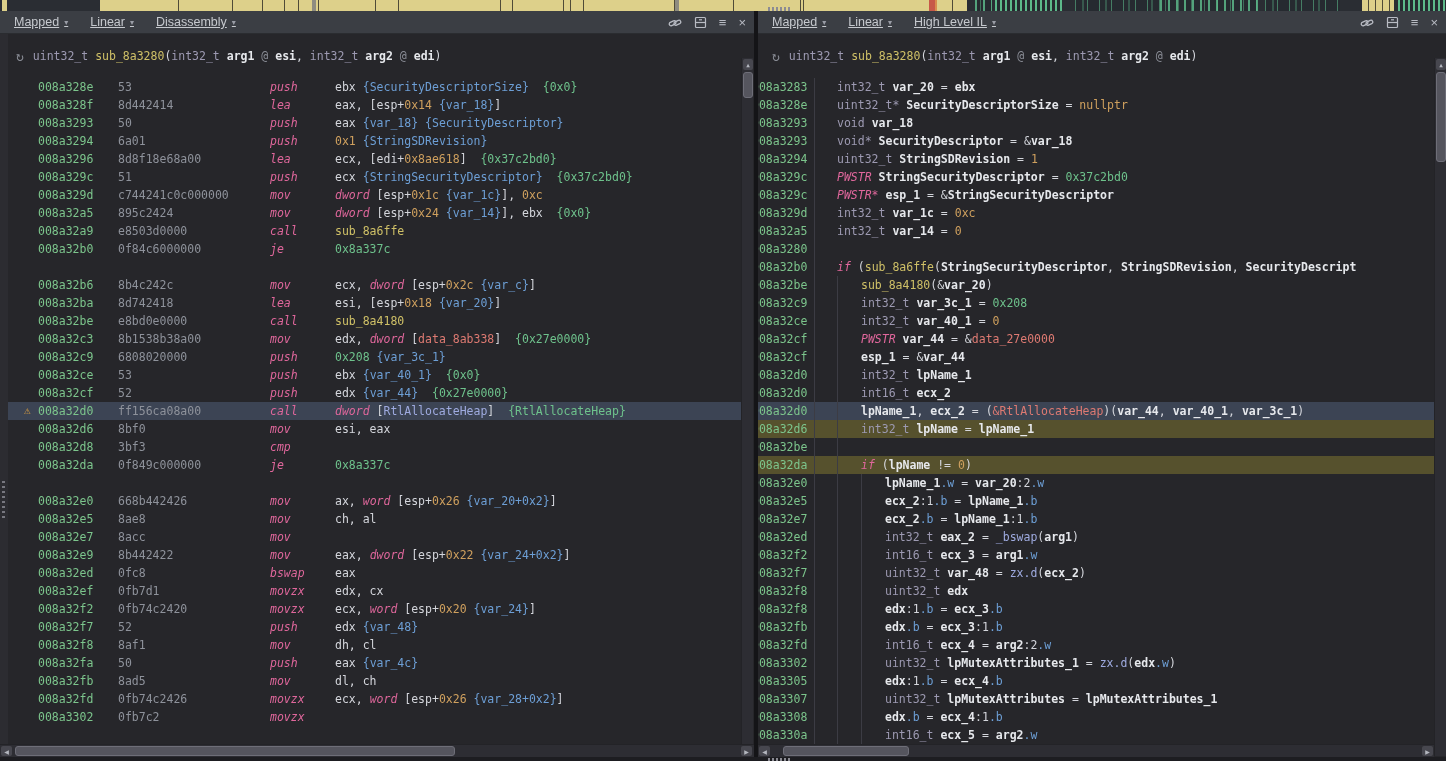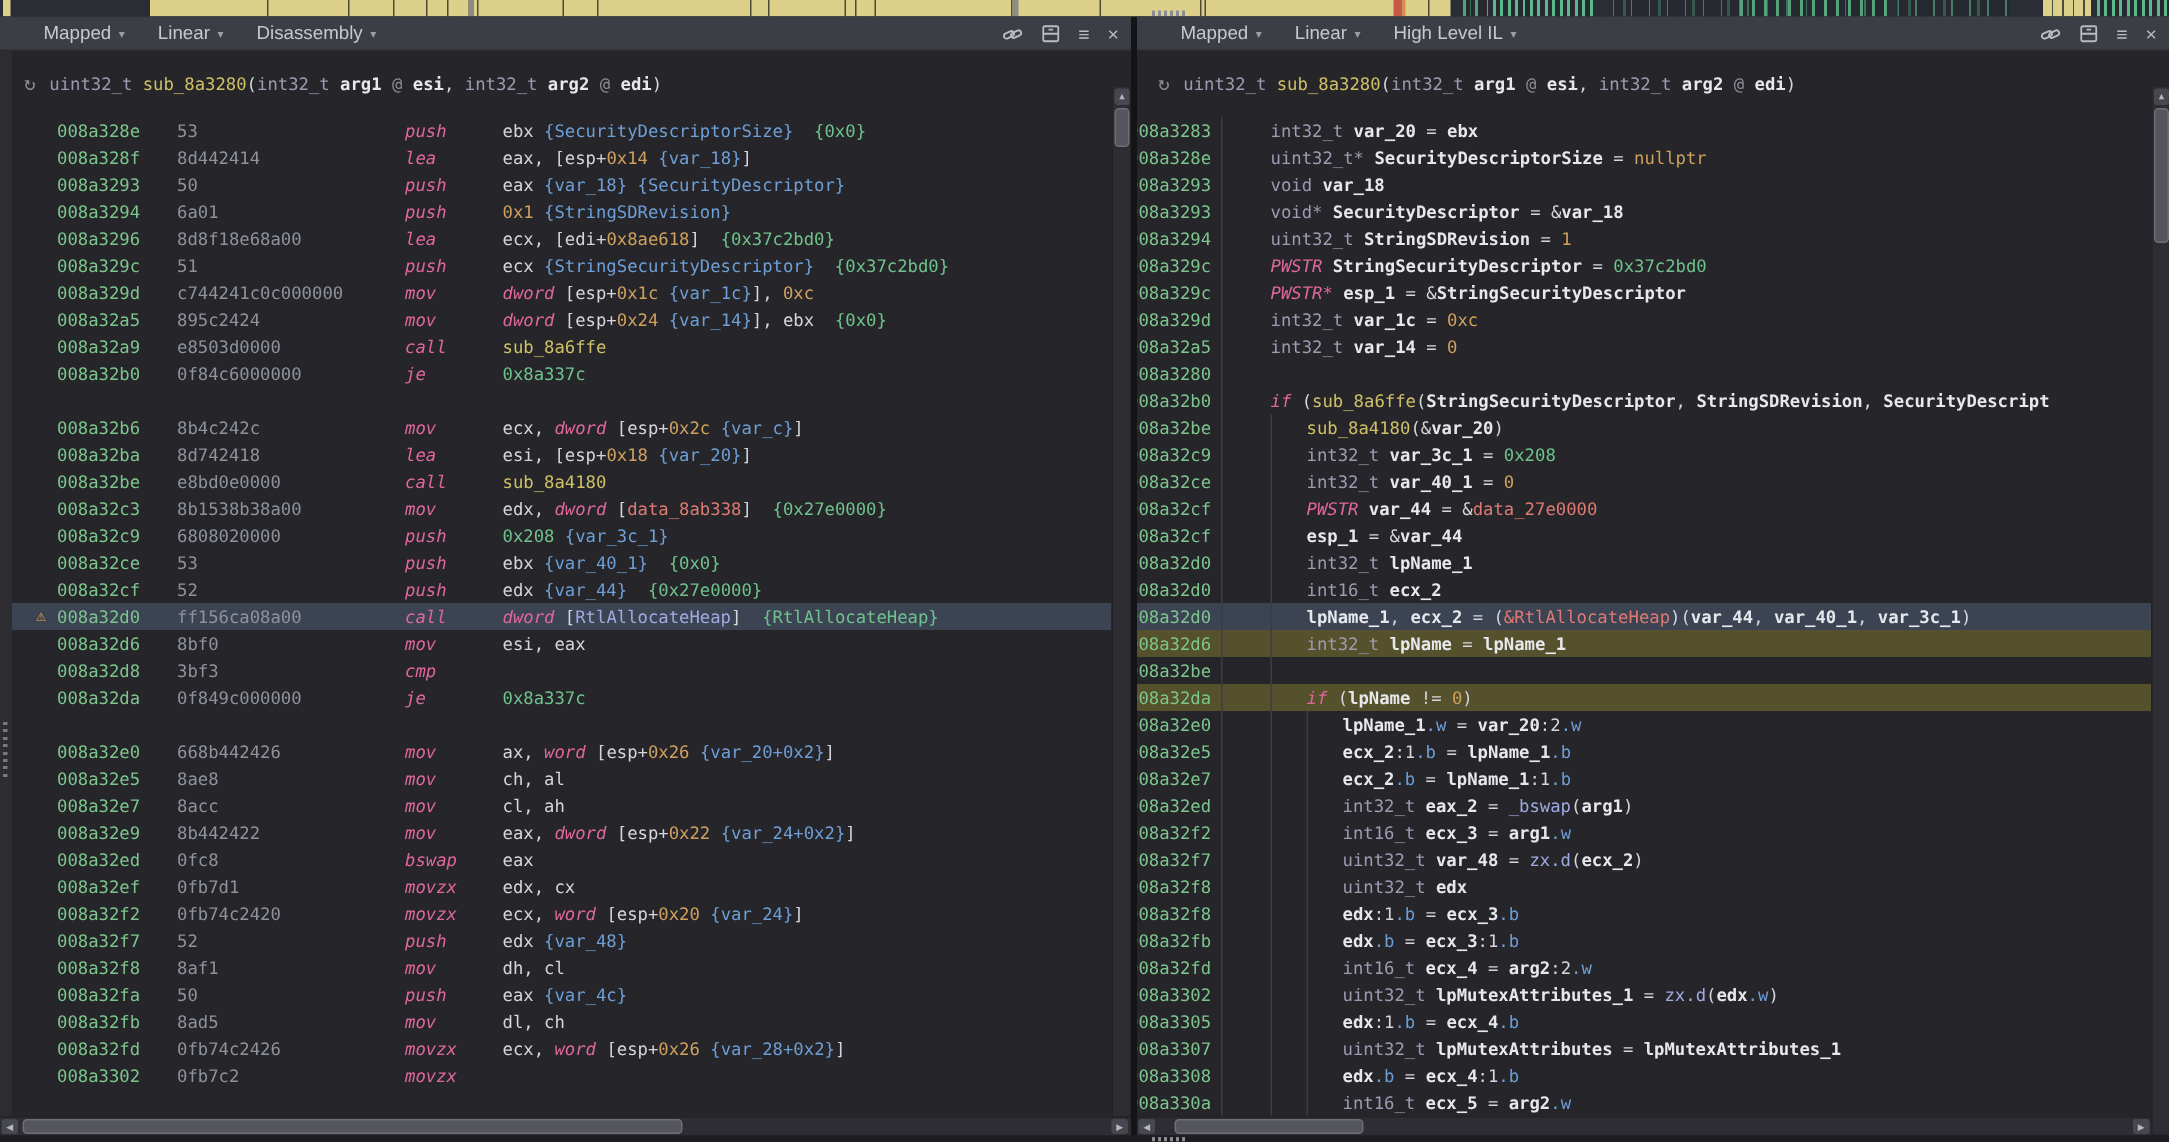--- a/index.html
+++ b/index.html
@@ -42,21 +42,21 @@
   .dots-h { position:absolute; width:23px; height:3px;
       background:repeating-linear-gradient(90deg,#8b8b93 0 2px,transparent 2px 4px); }
 
   
   .pane { position:absolute; top:11px; height:746px; background:#26262a; }
   .pane-left { left:0; width:754px; }
   .pane-right { left:758px; width:688px; }
   .divider { position:absolute; top:11px; left:754px; width:4px; height:746px; background:#141417; }
 
   .phead { position:relative; height:23px; background:#3b3e44; border-bottom:1px solid #2a2c30;
-      display:flex; align-items:center; padding-left:29px; color:#c6c9ce; font-size:12.5px; }
+      display:flex; align-items:center; padding-left:14px; color:#c6c9ce; font-size:12.5px;text-decoration:underline; }
   .menu { display:flex; align-items:center; margin-right:22px; cursor:default; }
   .caret { font-size:8px; color:#9a9da6; margin-left:5px; padding-top:1px; }
   .phead-icons { position:absolute; right:8px; top:0; height:23px; display:flex; align-items:center; gap:12px; color:#b9bcc4; }
   .phead-icons .gi { font-size:13px; line-height:1; }
   .phead-icons svg { display:block; }
 
   .pbody { position:relative; height:722px; overflow:hidden;
       font-family:"DejaVu Sans Mono", monospace; font-size:11.5px; }
 
   .edge-strip { position:absolute; left:0; top:0; width:8px; height:722px; background:#2c2c31; }
@@ -76,21 +76,21 @@
   
   .la { width:110px; padding-left:30px; flex:none; }
   .lb { width:152px; flex:none; }
   .lm { width:65px; flex:none; }
   .ops { flex:1; }
   .warn { position:absolute; left:16px; top:0; color:#e2a23e; font-size:11px; }
 
   
   .ra { width:56px; flex:none; overflow:hidden; }
   .ra .tk-a { display:inline-block; margin-left:-6px; }
-  .rcode { flex:1; border-left:1px solid #3c3c44; padding-left:32px; display:flex; overflow:hidden; }
+  .rcode { flex:1; border-left:1px solid #3c3c44; padding-left:22px; display:flex; overflow:hidden; }
   .g { flex:none; width:24px; border-left:1px solid #3c3c44; }
   .txt { white-space:pre; }
 
   
   .tk-a  { color:#7cc58c; }
   .tk-b  { color:#8e929b; }
   .tk-k  { color:#e0679c;font-style:italic; }
   .tk-r  { color:#d4d6dc; }
   .tk-n  { color:#cfa05e; }
   .tk-v  { color:#e6e8ec; font-weight:bold; }
@@ -200,21 +200,21 @@
         <div class="row"><span class="tk-a la">008a32c9</span><span class="tk-b lb">6808020000</span><span class="tk-k lm">push</span><span class="ops"><span class="tk-g">0x208</span><span class="tk-r"> </span><span class="tk-an">{var_3c_1}</span></span></div>
         <div class="row"><span class="tk-a la">008a32ce</span><span class="tk-b lb">53</span><span class="tk-k lm">push</span><span class="ops"><span class="tk-r">ebx </span><span class="tk-an">{var_40_1}</span><span class="tk-r">  </span><span class="tk-g">{0x0}</span></span></div>
         <div class="row"><span class="tk-a la">008a32cf</span><span class="tk-b lb">52</span><span class="tk-k lm">push</span><span class="ops"><span class="tk-r">edx </span><span class="tk-an">{var_44}</span><span class="tk-r">  </span><span class="tk-g">{0x27e0000}</span></span></div>
         <div class="row sel"><span class="warn">⚠</span><span class="tk-a la">008a32d0</span><span class="tk-b lb">ff156ca08a00</span><span class="tk-k lm">call</span><span class="ops"><span class="tk-k">dword</span><span class="tk-r"> [</span><span class="tk-im">RtlAllocateHeap</span><span class="tk-r">]  </span><span class="tk-g">{RtlAllocateHeap}</span></span></div>
         <div class="row"><span class="tk-a la">008a32d6</span><span class="tk-b lb">8bf0</span><span class="tk-k lm">mov</span><span class="ops"><span class="tk-r">esi, eax</span></span></div>
         <div class="row"><span class="tk-a la">008a32d8</span><span class="tk-b lb">3bf3</span><span class="tk-k lm">cmp</span></div>
         <div class="row"><span class="tk-a la">008a32da</span><span class="tk-b lb">0f849c000000</span><span class="tk-k lm">je</span><span class="ops"><span class="tk-g">0x8a337c</span></span></div>
         <div class="row"></div>
         <div class="row"><span class="tk-a la">008a32e0</span><span class="tk-b lb">668b442426</span><span class="tk-k lm">mov</span><span class="ops"><span class="tk-r">ax, </span><span class="tk-k">word</span><span class="tk-r"> [esp+</span><span class="tk-n">0x26</span><span class="tk-r"> </span><span class="tk-an">{var_20+0x2}</span><span class="tk-r">]</span></span></div>
         <div class="row"><span class="tk-a la">008a32e5</span><span class="tk-b lb">8ae8</span><span class="tk-k lm">mov</span><span class="ops"><span class="tk-r">ch, al</span></span></div>
-        <div class="row"><span class="tk-a la">008a32e7</span><span class="tk-b lb">8acc</span><span class="tk-k lm">mov</span><span class="ops"><span class="tk-r">cl, ah</span></span></div>
+        <div class="row"><span class="tk-a la">008a32e7</span><span class="tk-b lb">8acc</span><span class="tk-k lm">mov</span></div>
         <div class="row"><span class="tk-a la">008a32e9</span><span class="tk-b lb">8b442422</span><span class="tk-k lm">mov</span><span class="ops"><span class="tk-r">eax, </span><span class="tk-k">dword</span><span class="tk-r"> [esp+</span><span class="tk-n">0x22</span><span class="tk-r"> </span><span class="tk-an">{var_24+0x2}</span><span class="tk-r">]</span></span></div>
         <div class="row"><span class="tk-a la">008a32ed</span><span class="tk-b lb">0fc8</span><span class="tk-k lm">bswap</span><span class="ops"><span class="tk-r">eax</span></span></div>
         <div class="row"><span class="tk-a la">008a32ef</span><span class="tk-b lb">0fb7d1</span><span class="tk-k lm">movzx</span><span class="ops"><span class="tk-r">edx, cx</span></span></div>
         <div class="row"><span class="tk-a la">008a32f2</span><span class="tk-b lb">0fb74c2420</span><span class="tk-k lm">movzx</span><span class="ops"><span class="tk-r">ecx, </span><span class="tk-k">word</span><span class="tk-r"> [esp+</span><span class="tk-n">0x20</span><span class="tk-r"> </span><span class="tk-an">{var_24}</span><span class="tk-r">]</span></span></div>
         <div class="row"><span class="tk-a la">008a32f7</span><span class="tk-b lb">52</span><span class="tk-k lm">push</span><span class="ops"><span class="tk-r">edx </span><span class="tk-an">{var_48}</span></span></div>
         <div class="row"><span class="tk-a la">008a32f8</span><span class="tk-b lb">8af1</span><span class="tk-k lm">mov</span><span class="ops"><span class="tk-r">dh, cl</span></span></div>
         <div class="row"><span class="tk-a la">008a32fa</span><span class="tk-b lb">50</span><span class="tk-k lm">push</span><span class="ops"><span class="tk-r">eax </span><span class="tk-an">{var_4c}</span></span></div>
         <div class="row"><span class="tk-a la">008a32fb</span><span class="tk-b lb">8ad5</span><span class="tk-k lm">mov</span><span class="ops"><span class="tk-r">dl, ch</span></span></div>
         <div class="row"><span class="tk-a la">008a32fd</span><span class="tk-b lb">0fb74c2426</span><span class="tk-k lm">movzx</span><span class="ops"><span class="tk-r">ecx, </span><span class="tk-k">word</span><span class="tk-r"> [esp+</span><span class="tk-n">0x26</span><span class="tk-r"> </span><span class="tk-an">{var_28+0x2}</span><span class="tk-r">]</span></span></div>
         <div class="row"><span class="tk-a la">008a3302</span><span class="tk-b lb">0fb7c2</span><span class="tk-k lm">movzx</span></div>

